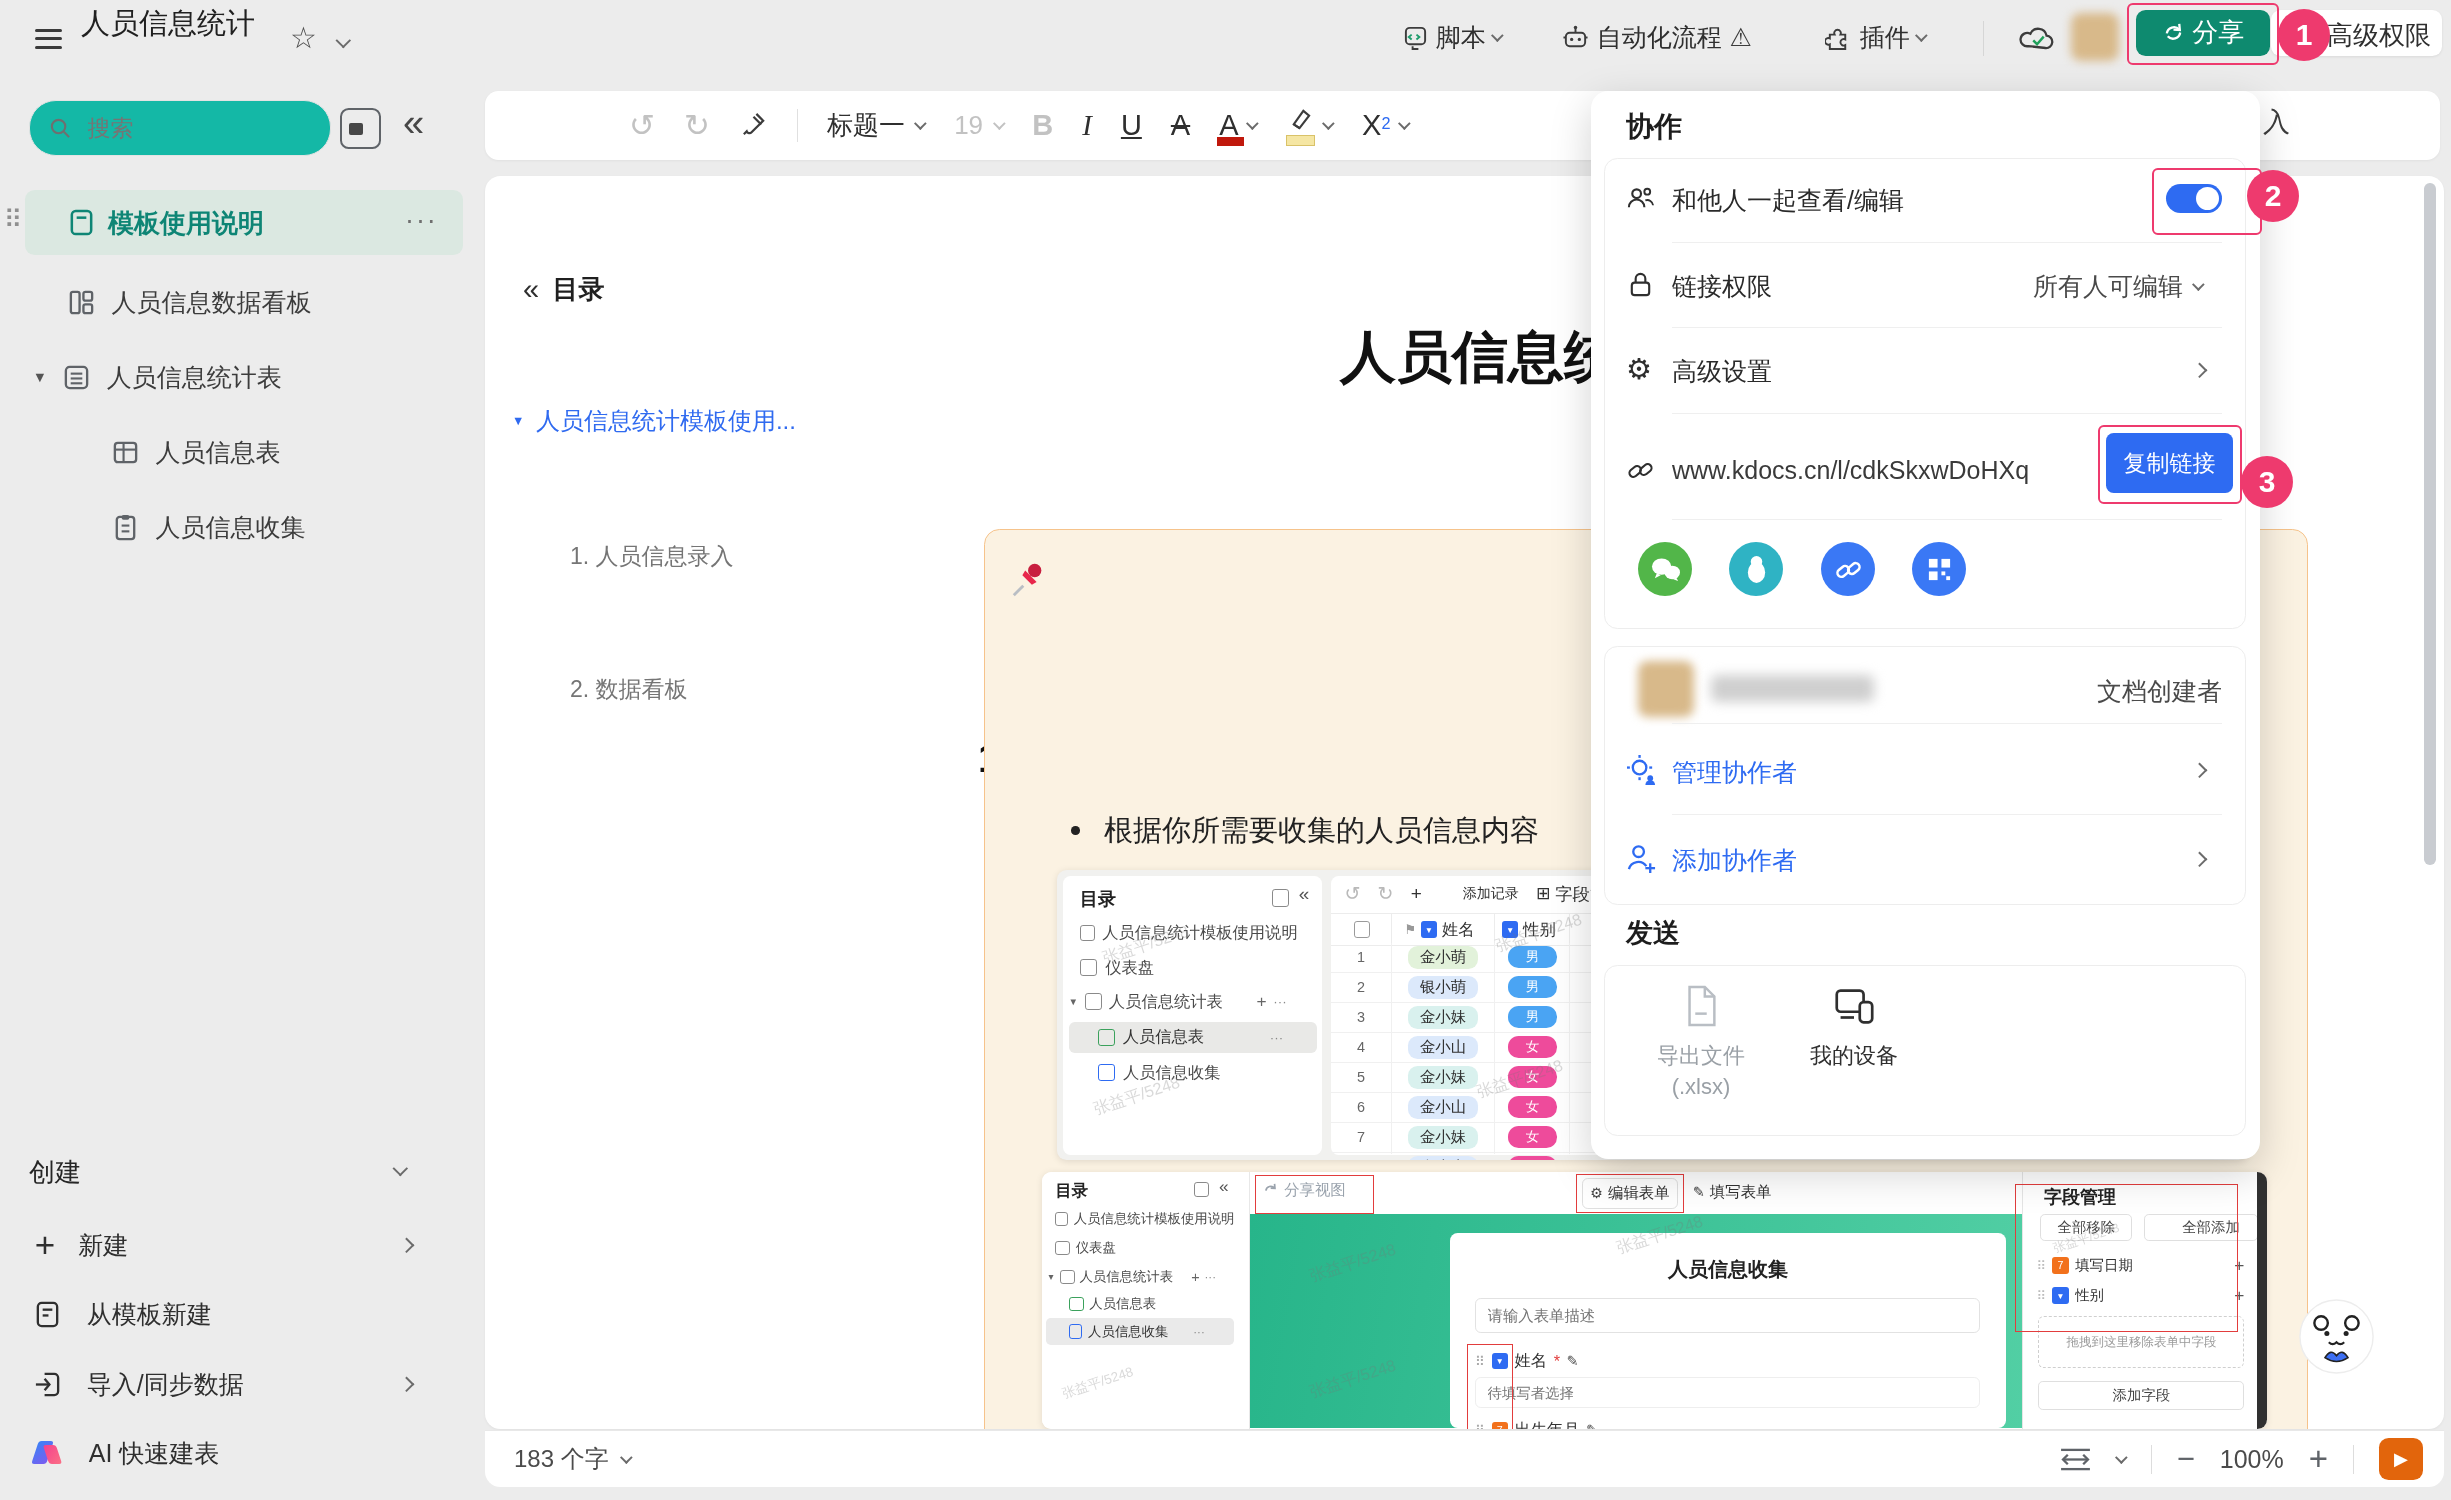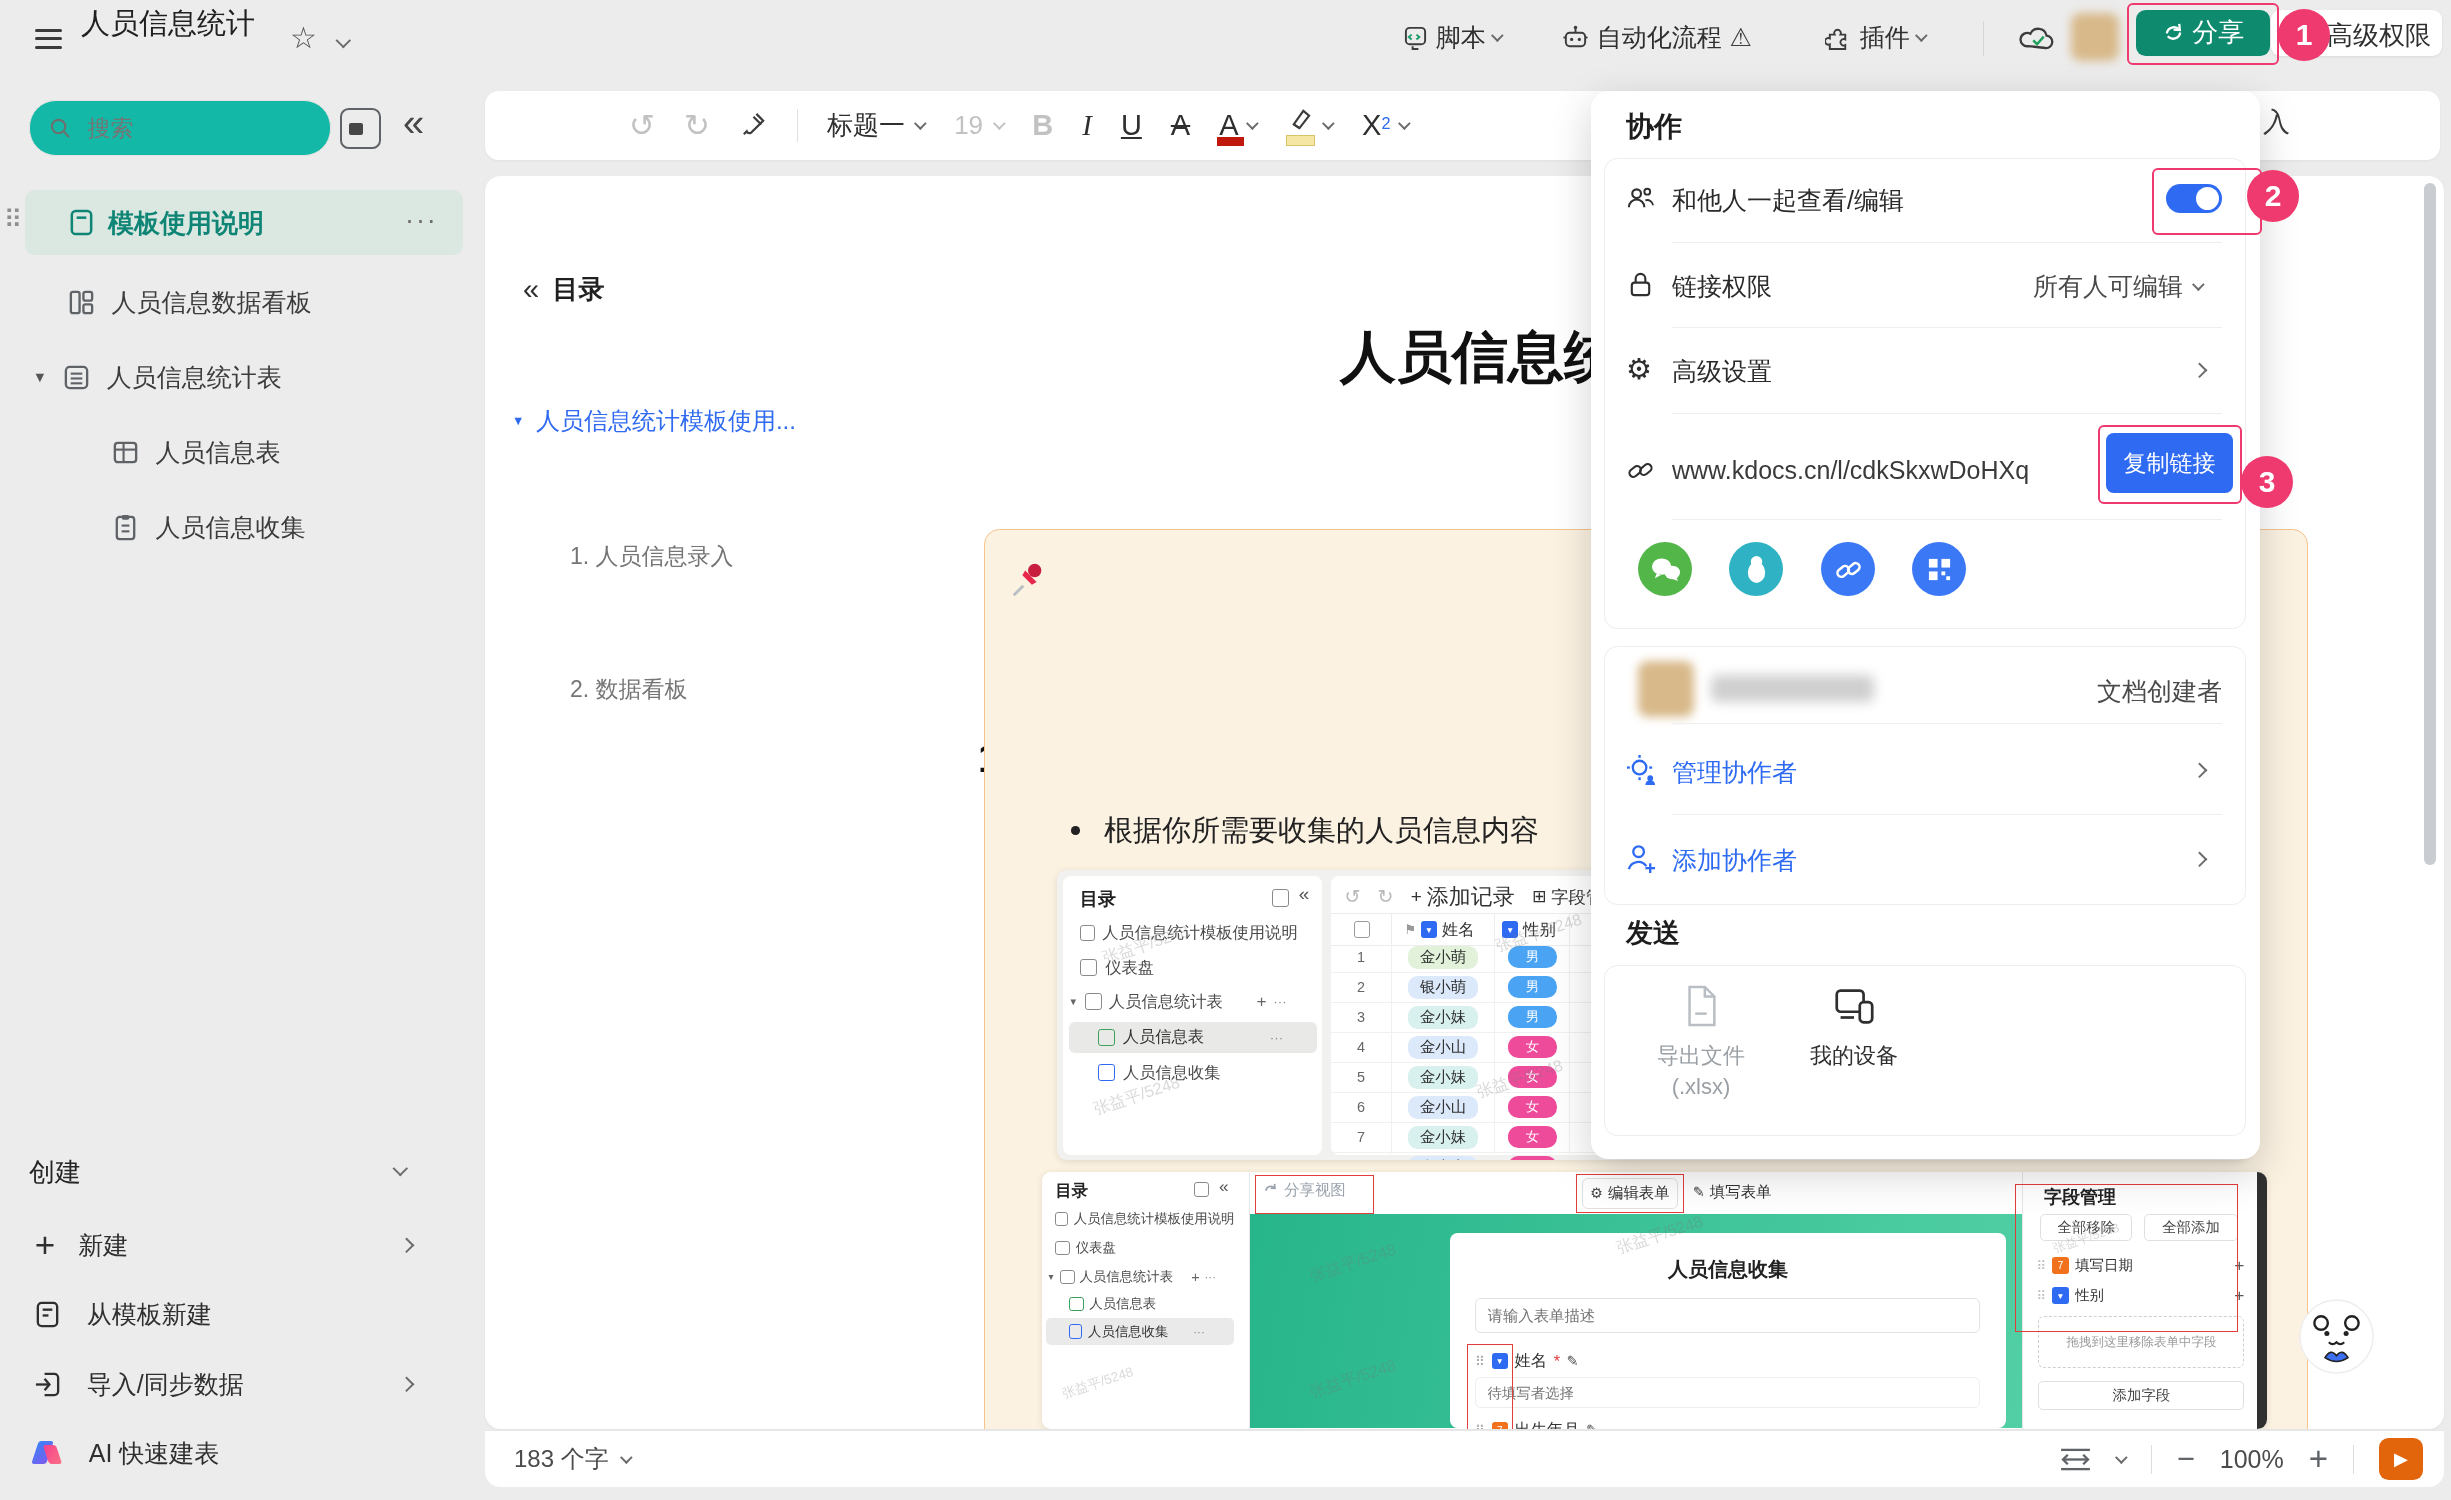--- a/index.html
+++ b/index.html
@@ -307,21 +307,21 @@
         <span class="wm" style="left:38px;top:58px;">张益平/5248</span>
         <span class="wm" style="left:29px;top:209px;">张益平/5248</span>
       </div>
 
       <div class="abs" style="left:274px;top:5.8px;width:912px;height:279px;background:#fff;border-radius:7.7px;">
         <div class="abs flex" style="left:13.4px;top:5.8px;gap:17.3px;">
           <span style="font-size:19px;color:#b9b9b9;">↺</span>
           <span style="font-size:19px;color:#b9b9b9;">↻</span>
           <span class="flex" style="gap:4.8px;">
               <span style="font-size:19px;color:#333;">+</span>
-              <span style="font-size:22px;color:#333;">添加记录</span>
+              <span style="font-size:14px;color:#333;margin-left:36px;">添加记录</span>
             </span>
           <span class="flex" style="gap:4.8px;">
               <span style="font-size:17.3px;color:#333;">⊞</span>
               <span style="font-size:17.3px;color:#333;">字段管理</span>
             </span>
         </div>
 
         <div class="abs" style="left:0;top:37px;width:912px;height:31px;border-top:1px solid #ececec;border-bottom:1px solid #ececec;">
           <span style="position:absolute;left:23px;top:7.7px;width:14.4px;height:14.4px;border:1.5px solid #9a9a9a;border-radius:2.9px;"></span>
           <span class="flex" style="position:absolute;left:73px;top:4.8px;gap:4.8px;">
@@ -468,21 +468,21 @@
           <div class="anno2" style="left:17.3px;top:111px;width:44px;height:115px;"></div>
         </div>
         <span class="wm" style="left:58px;top:38px;">张益平/5248</span>
         <span class="wm" style="left:365px;top:9.6px;">张益平/5248</span>
         <span class="wm" style="left:58px;top:154px;">张益平/5248</span>
       </div>
 
       <div class="abs" style="left:980px;top:0;width:235px;height:257px;background:#fff;border-left:1px solid #e5e5e5;">
         <span style="position:absolute;left:21px;top:13.4px;font-size:18px;font-weight:bold;color:#222;">字段管理</span>
         <div class="btn-ghost abs" style="left:17.3px;top:42px;width:90px;height:25px;font-size:14.4px;">全部移除</div>
-        <div class="btn-ghost abs" style="left:121px;top:42px;width:92px;height:25px;font-size:14.4px;">全部添加</div>
+        <div class="btn-ghost abs" style="left:121px;top:42px;width:92px;height:25px;font-size:14.4px;padding-left:20px;">全部添加</div>
         <div class="abs flex" style="left:13.4px;top:83px;width:208px;gap:6.7px;">
           <span style="font-size:12.5px;color:#bbb;">⠿</span>
           <span class="orangebox">
               <span>7</span>
             </span>
           <span style="font-size:14.4px;color:#333;">填写日期</span>
           <span style="margin-left:auto;font-size:17.3px;color:#555;">+</span>
         </div>
         <div class="abs flex" style="left:13.4px;top:113px;width:208px;gap:6.7px;">
           <span style="font-size:12.5px;color:#bbb;">⠿</span>

